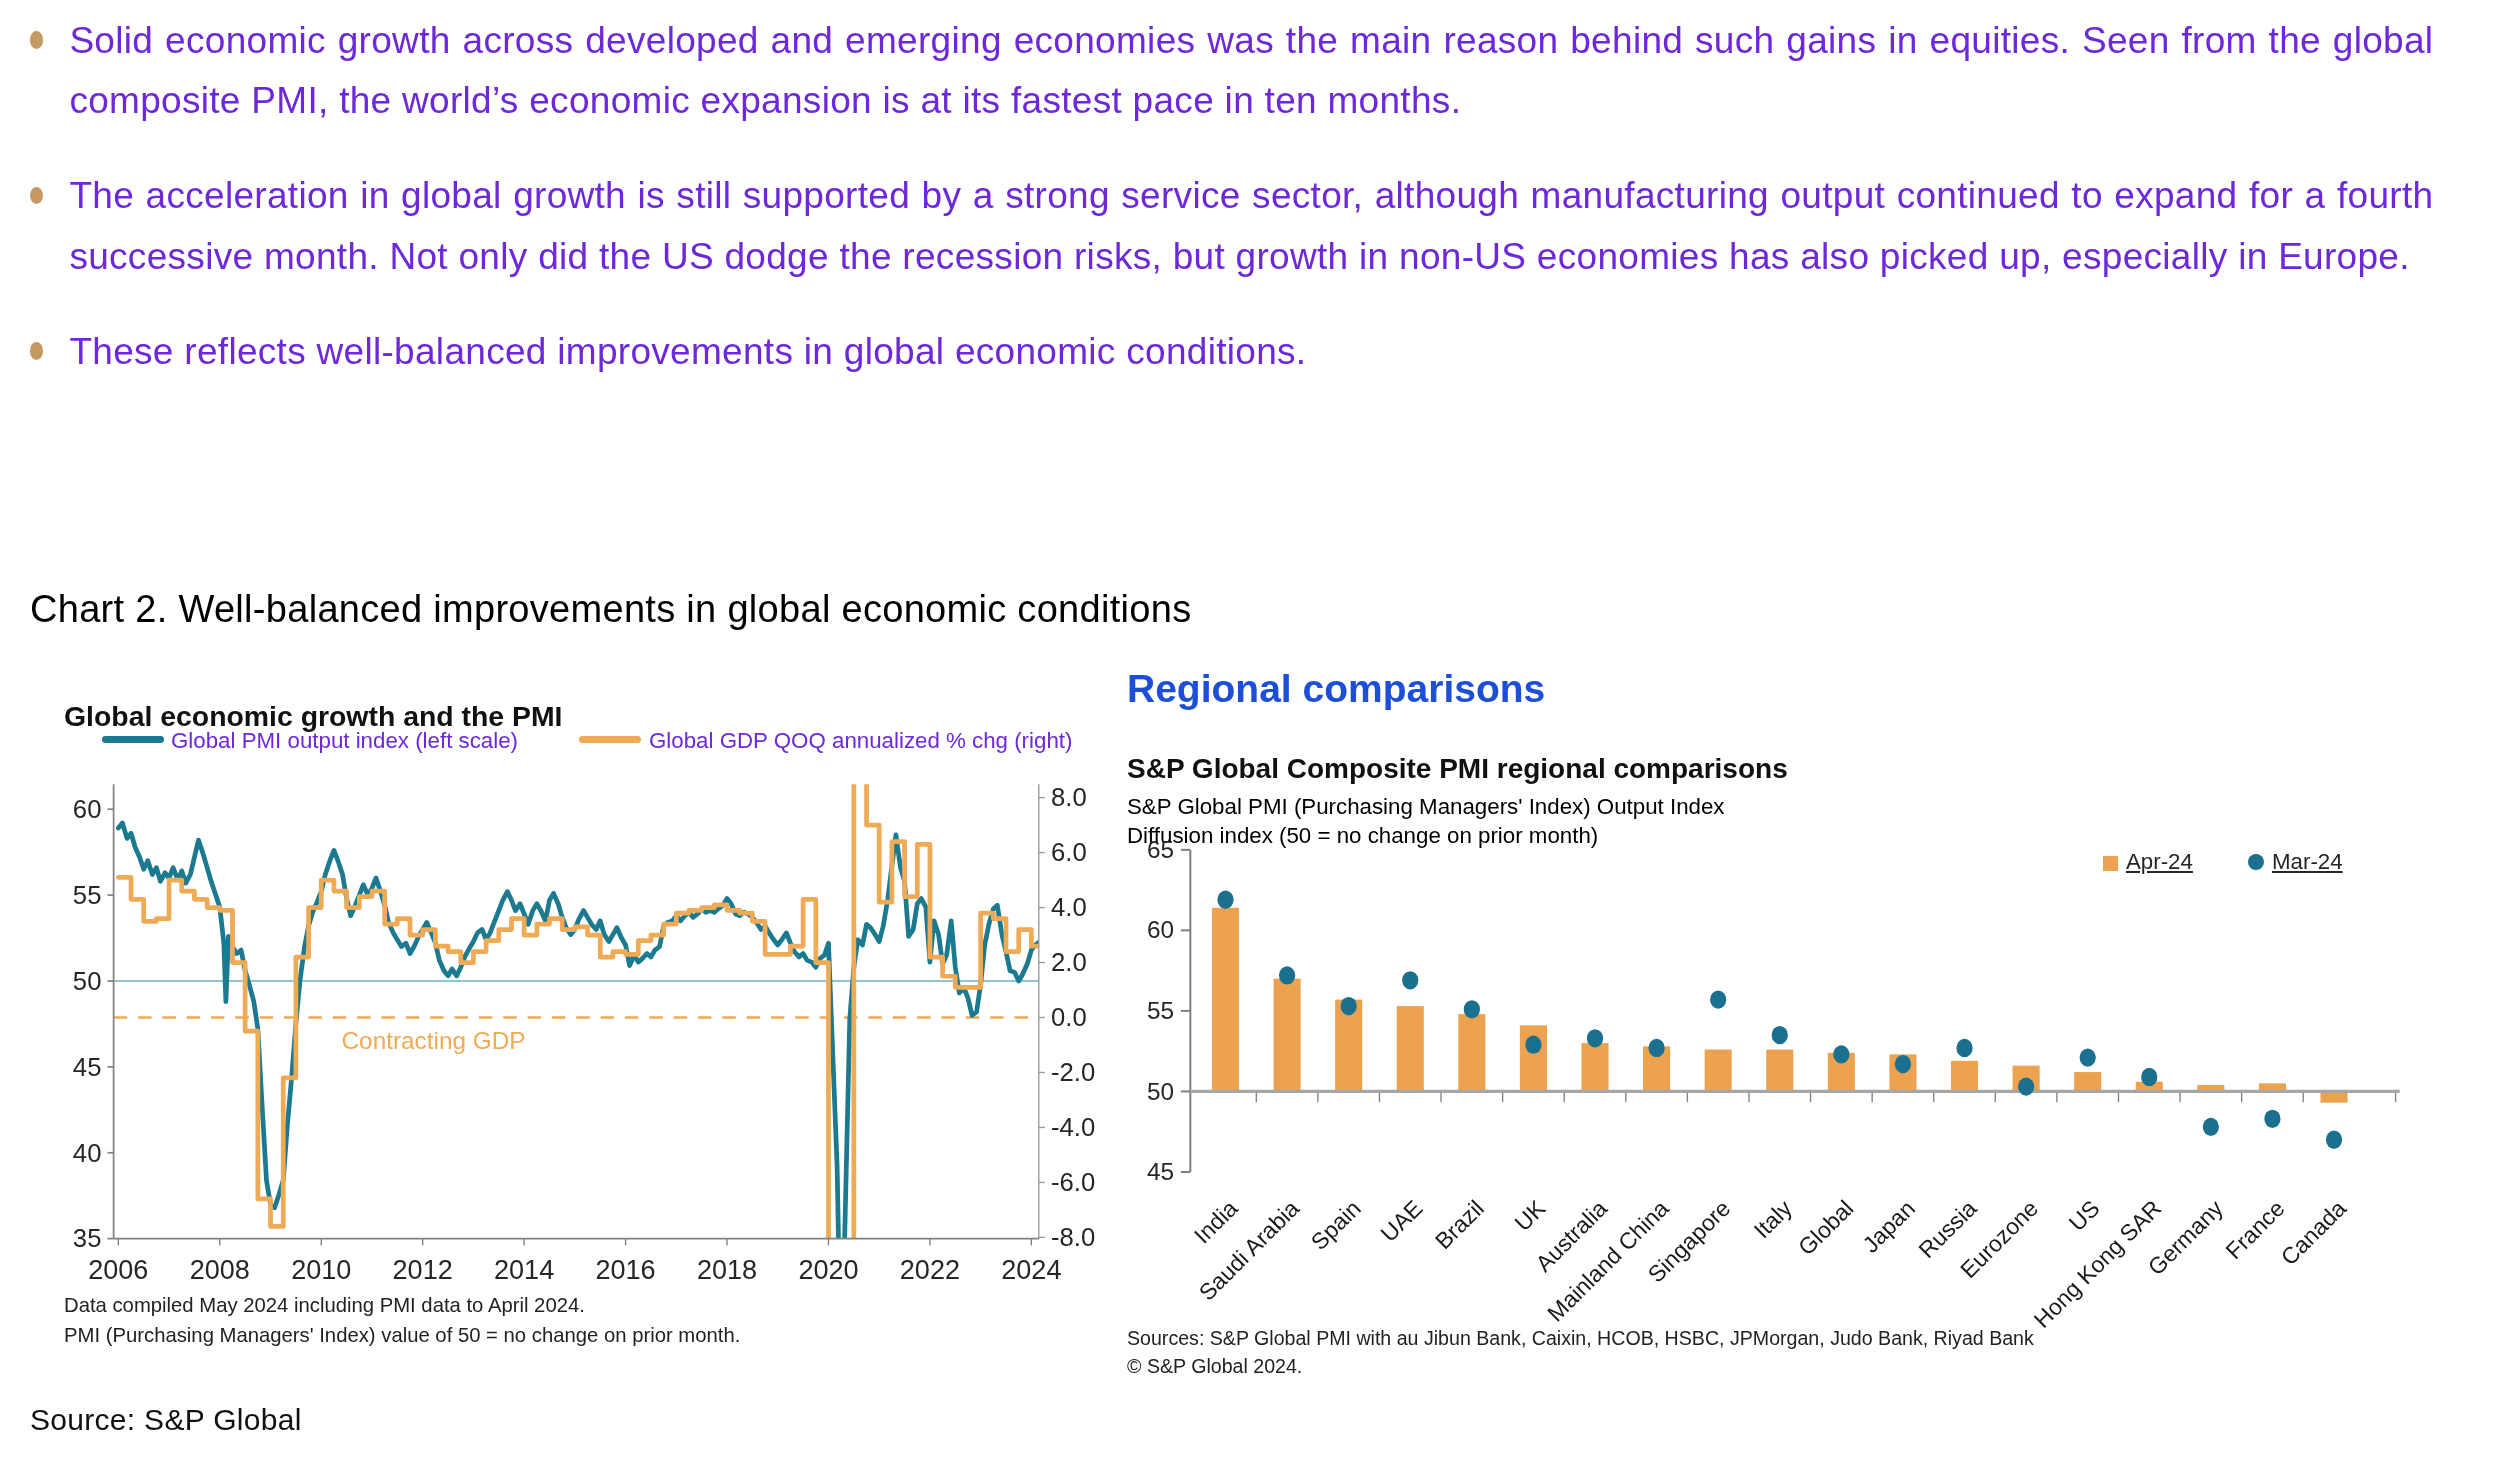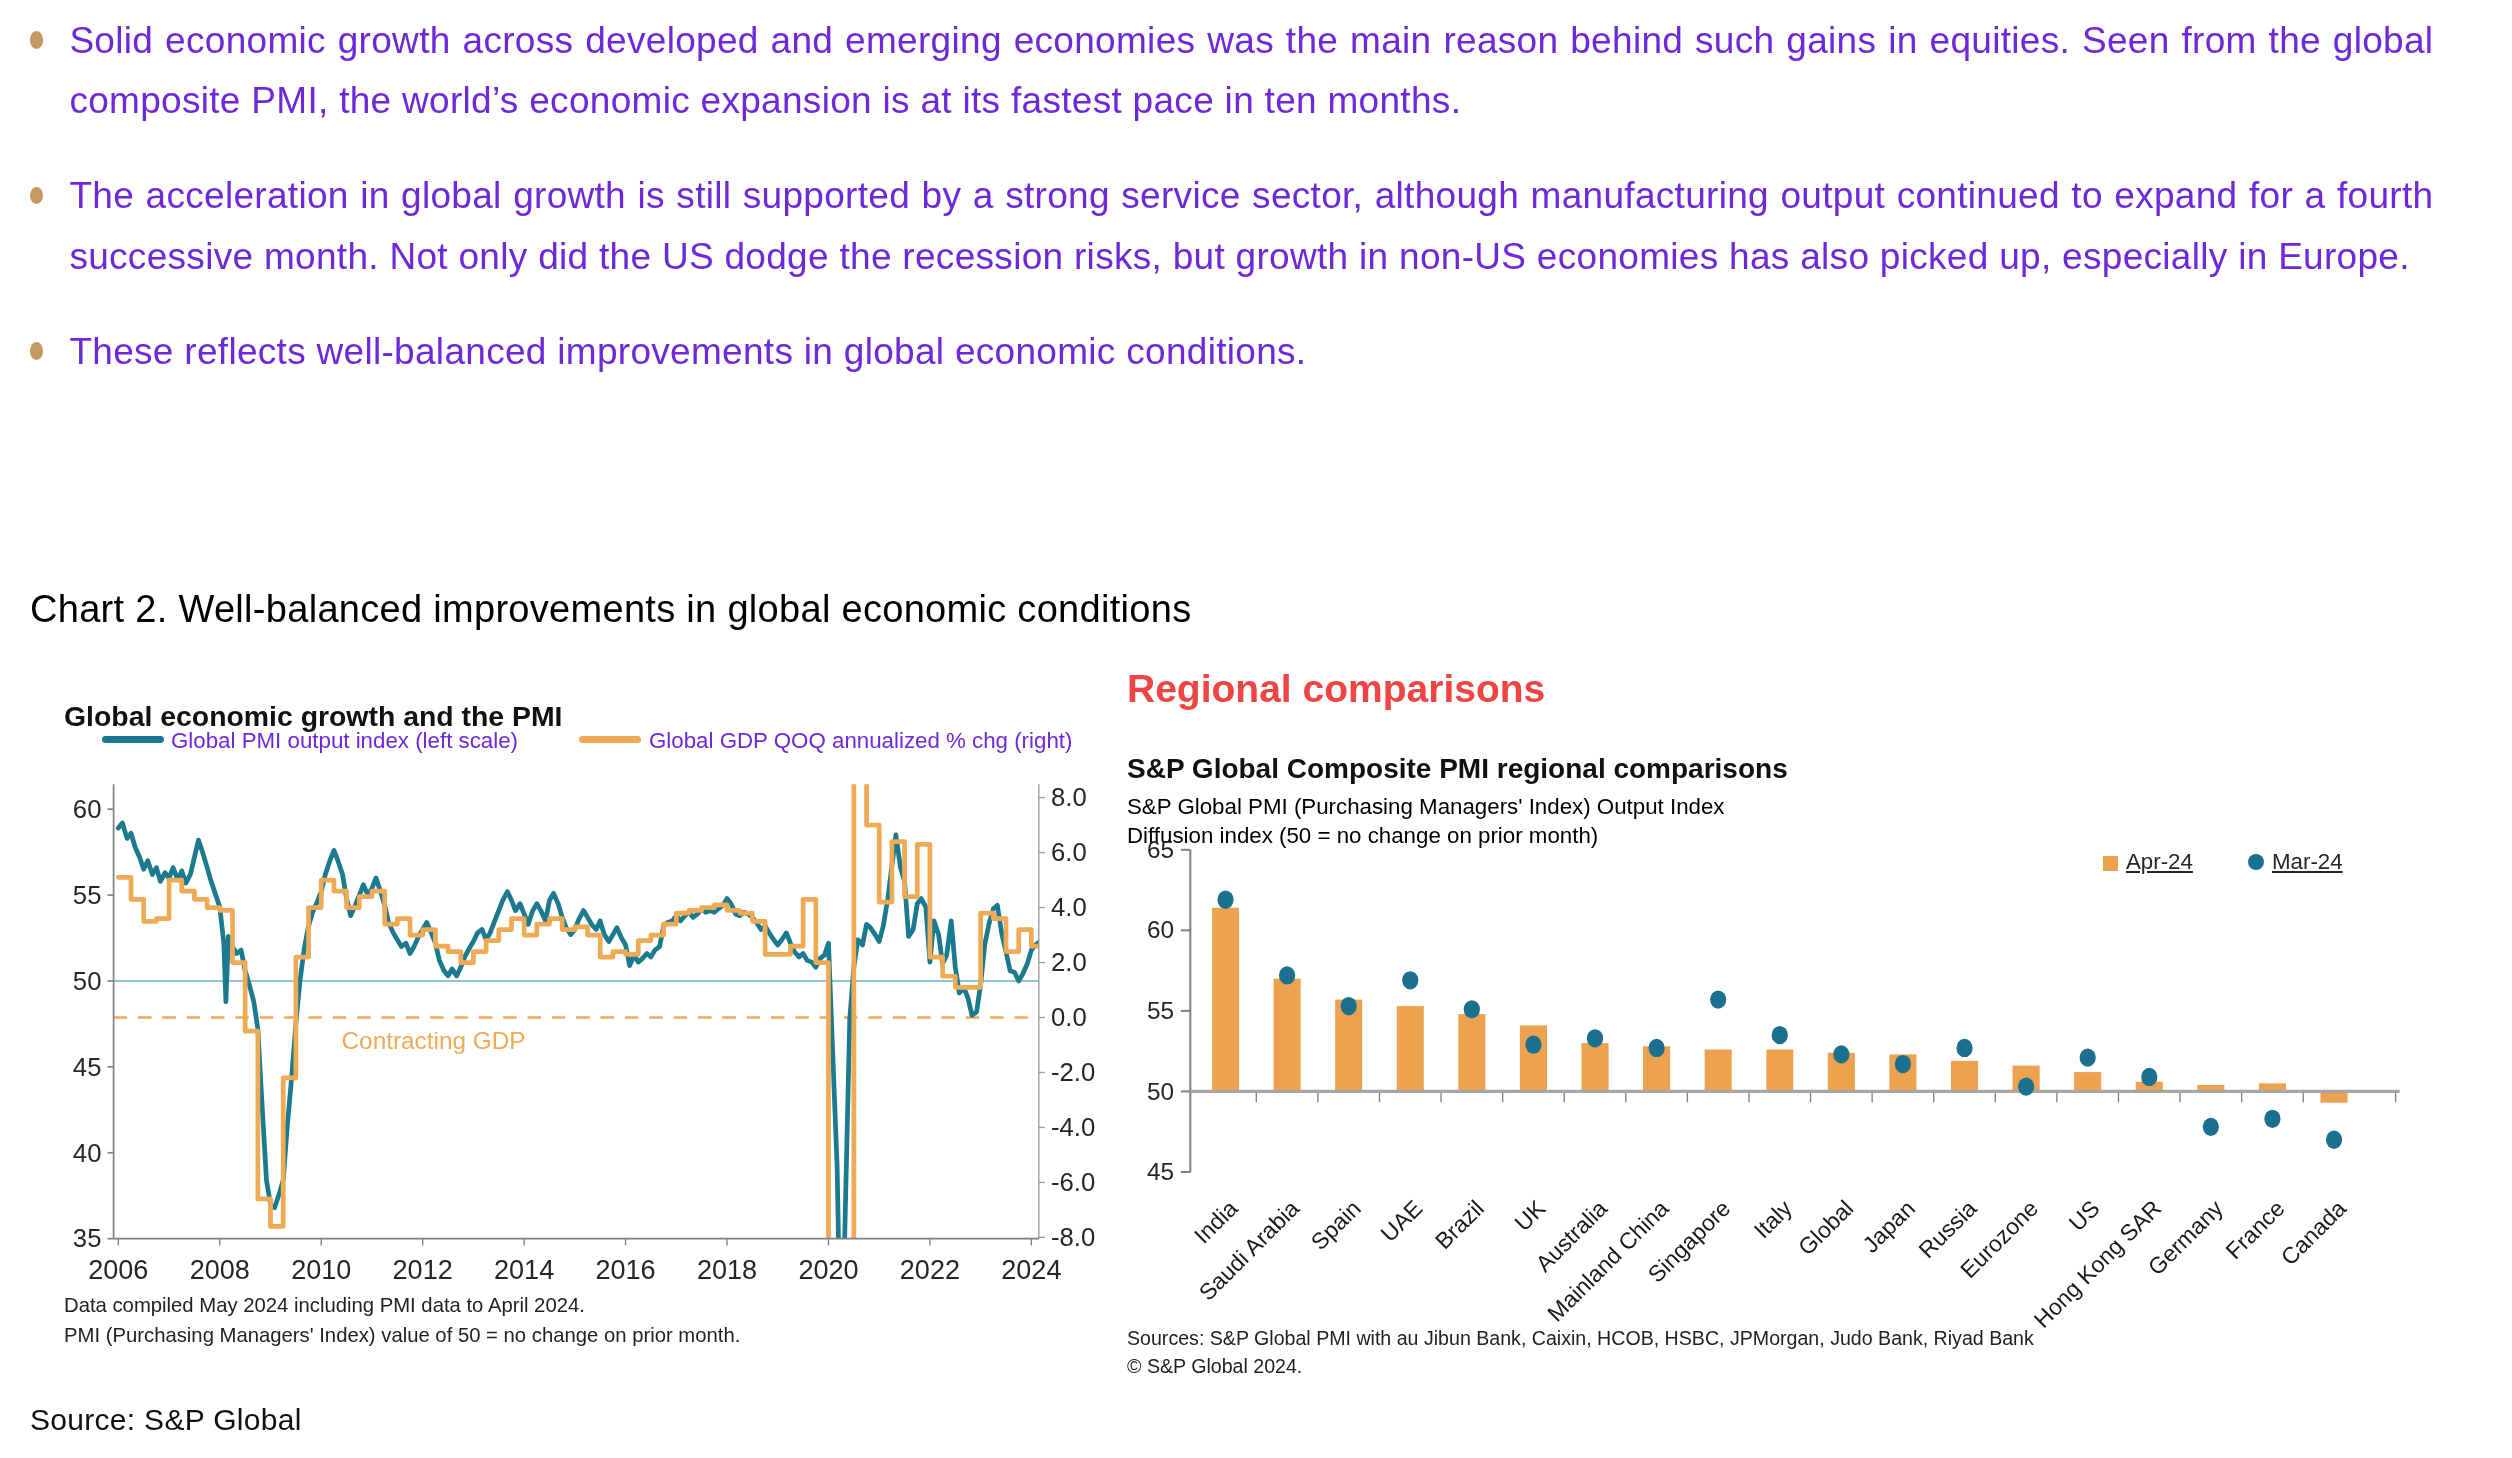--- a/index.html
+++ b/index.html
@@ -28,21 +28,21 @@
   .lc-swatch.s1{left:102px;background:#1b7a8f;}
   .lc-swatch.s2{left:579px;background:#efaa55;}
   .lc-leglabel{position:absolute;top:0;font-size:22.3px;color:#6d28d9;white-space:nowrap;}
   .lc-leglabel.l1{left:171px;}
   .lc-leglabel.l2{left:649px;}
   .lc-svg{position:absolute;left:0;top:772px;}
   .lc-foot{position:absolute;left:64px;font-size:20.3px;color:#222;white-space:nowrap;}
   .lc-foot.f1{top:1294px;}
   .lc-foot.f2{top:1324px;}
   
-  .rc-section-title{position:absolute;left:1127px;top:667px;font-size:39px;font-weight:700;color:#ef4444;}
+  .rc-section-title{position:absolute;left:1127px;top:667px;font-size:39px;font-weight:700;color:#1d4ed8;}
   .rc-title{position:absolute;left:1127px;top:753px;font-size:28px;font-weight:700;color:#111;}
   .rc-sub{position:absolute;left:1127px;font-size:22.3px;color:#000000;white-space:nowrap;}
   .rc-sub.u1{top:794px;}
   .rc-sub.u2{top:823px;}
   .rc-legend-item{position:absolute;font-size:22.3px;color:#262626;text-decoration:underline;}
   .rc-leg-square{position:absolute;left:2103px;top:856px;width:15px;height:15px;background:#eca24e;}
   .rc-leg-label1{position:absolute;left:2126px;top:849px;}
   .rc-leg-dot{position:absolute;left:2248px;top:854px;width:16.2px;height:16.2px;border-radius:50%;background:#1b7090;}
   .rc-leg-label2{position:absolute;left:2272px;top:849px;}
   .rc-svg{position:absolute;left:1124px;top:839px;}

